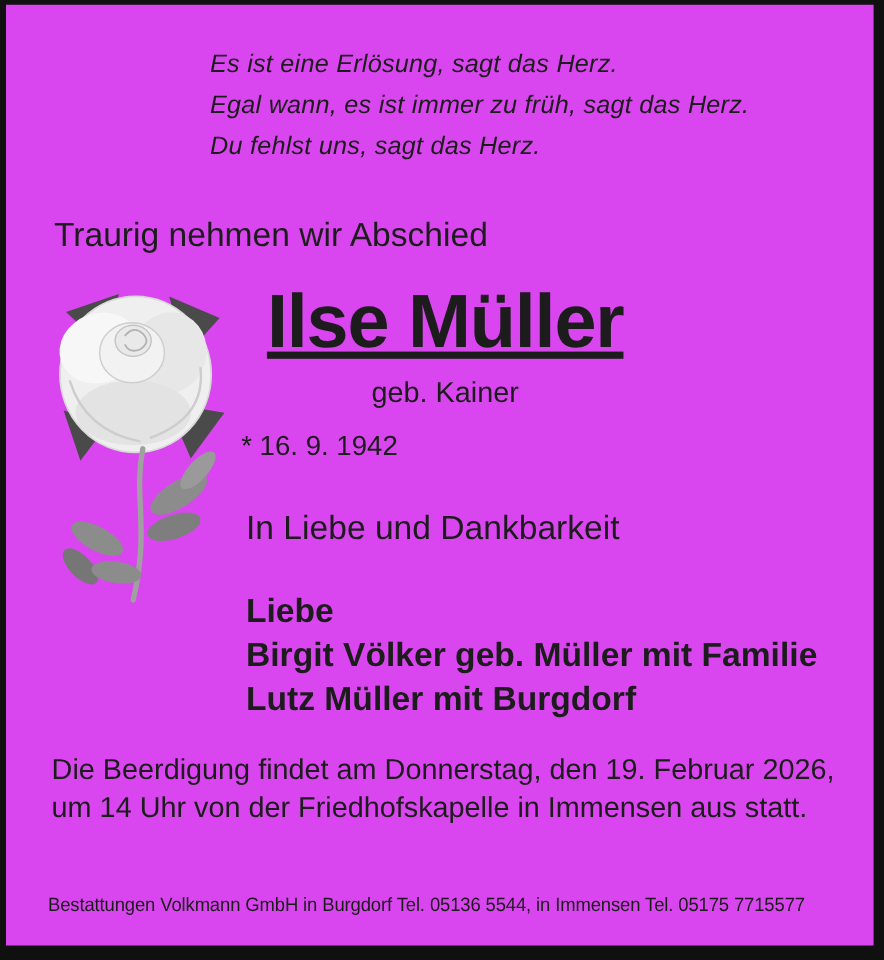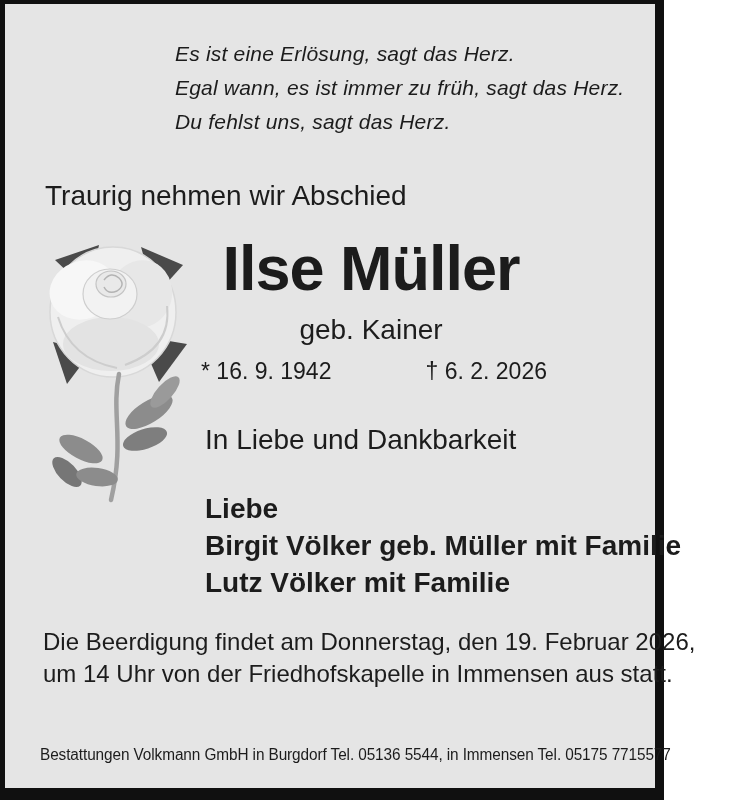--- a/index.html
+++ b/index.html
@@ -8,23 +8,23 @@
     width: 737px;
     height: 800px;
     background: #ffffff;
     font-family: "Liberation Sans", sans-serif;
     color: #1c1c1c;
     overflow: hidden;
   }
   .card {
     position: absolute;
     left: 0; top: 0;
-    width: 664px; height: 800px;
+    width: 737px; height: 800px;
     box-sizing: border-box;
-    background: #e5e5e5;
+    background: #d946ef;
     border-style: solid;
     border-color: #101010;
     border-width: 4px 9px 12px 5px;
   }
   .abs { position: absolute; }
   .verse {
     left: 170px; top: 33px;
     font-style: italic;
     font-size: 21px;
     line-height: 34px;
@@ -49,25 +49,26 @@
   .deceased-name {
     position: absolute;
     left: 0; top: 233px; width: 352px;
     font-size: 63px;
     font-weight: bold;
     letter-spacing: -1px;
     line-height: 1;
     white-space: nowrap;
     text-align: center;
     margin: 0;
+    text-decoration: underline;
   }
   .maiden {
     position: absolute;
     left: 0; top: 310px; width: 352px;
-    font-size: 28px;
+    font-size: 24px;
     text-align: center;
     white-space: nowrap;
   }
   .dates {
     position: absolute;
     left: 0; top: 354px; width: 352px;
     box-sizing: border-box;
     padding-left: 6px;
     display: flex;
     justify-content: space-between;
@@ -145,30 +146,29 @@
         <ellipse cx="72" cy="245" rx="21" ry="9" fill="#8c8c8c" transform="rotate(8 72 245)"></ellipse>
       </g>
     </svg>
   </div>
 
   <div class="abs center-col">
     <h1 class="deceased-name">Ilse Müller</h1>
     <div class="maiden">geb. Kainer</div>
     <div class="dates">
       <span>* 16. 9. 1942</span>
-      <span>† 6. 2. 2026</span>
     </div>
   </div>
 
   <div class="abs dedication">In Liebe und Dankbarkeit</div>
 
   <div class="abs mourners">
     <div>Liebe</div>
     <div>Birgit Völker geb. Müller mit Familie</div>
-    <div>Lutz Völker mit Familie</div>
+    <div>Lutz Müller mit Burgdorf</div>
   </div>
 
   <div class="abs funeral">
     <div>Die Beerdigung findet am Donnerstag, den 19. Februar 2026,</div>
     <div>um 14 Uhr von der Friedhofskapelle in Immensen aus statt.</div>
   </div>
 
   <div class="abs publisher">Bestattungen Volkmann GmbH in Burgdorf Tel. 05136 5544, in Immensen Tel. 05175 7715577</div>
 
 </div>

